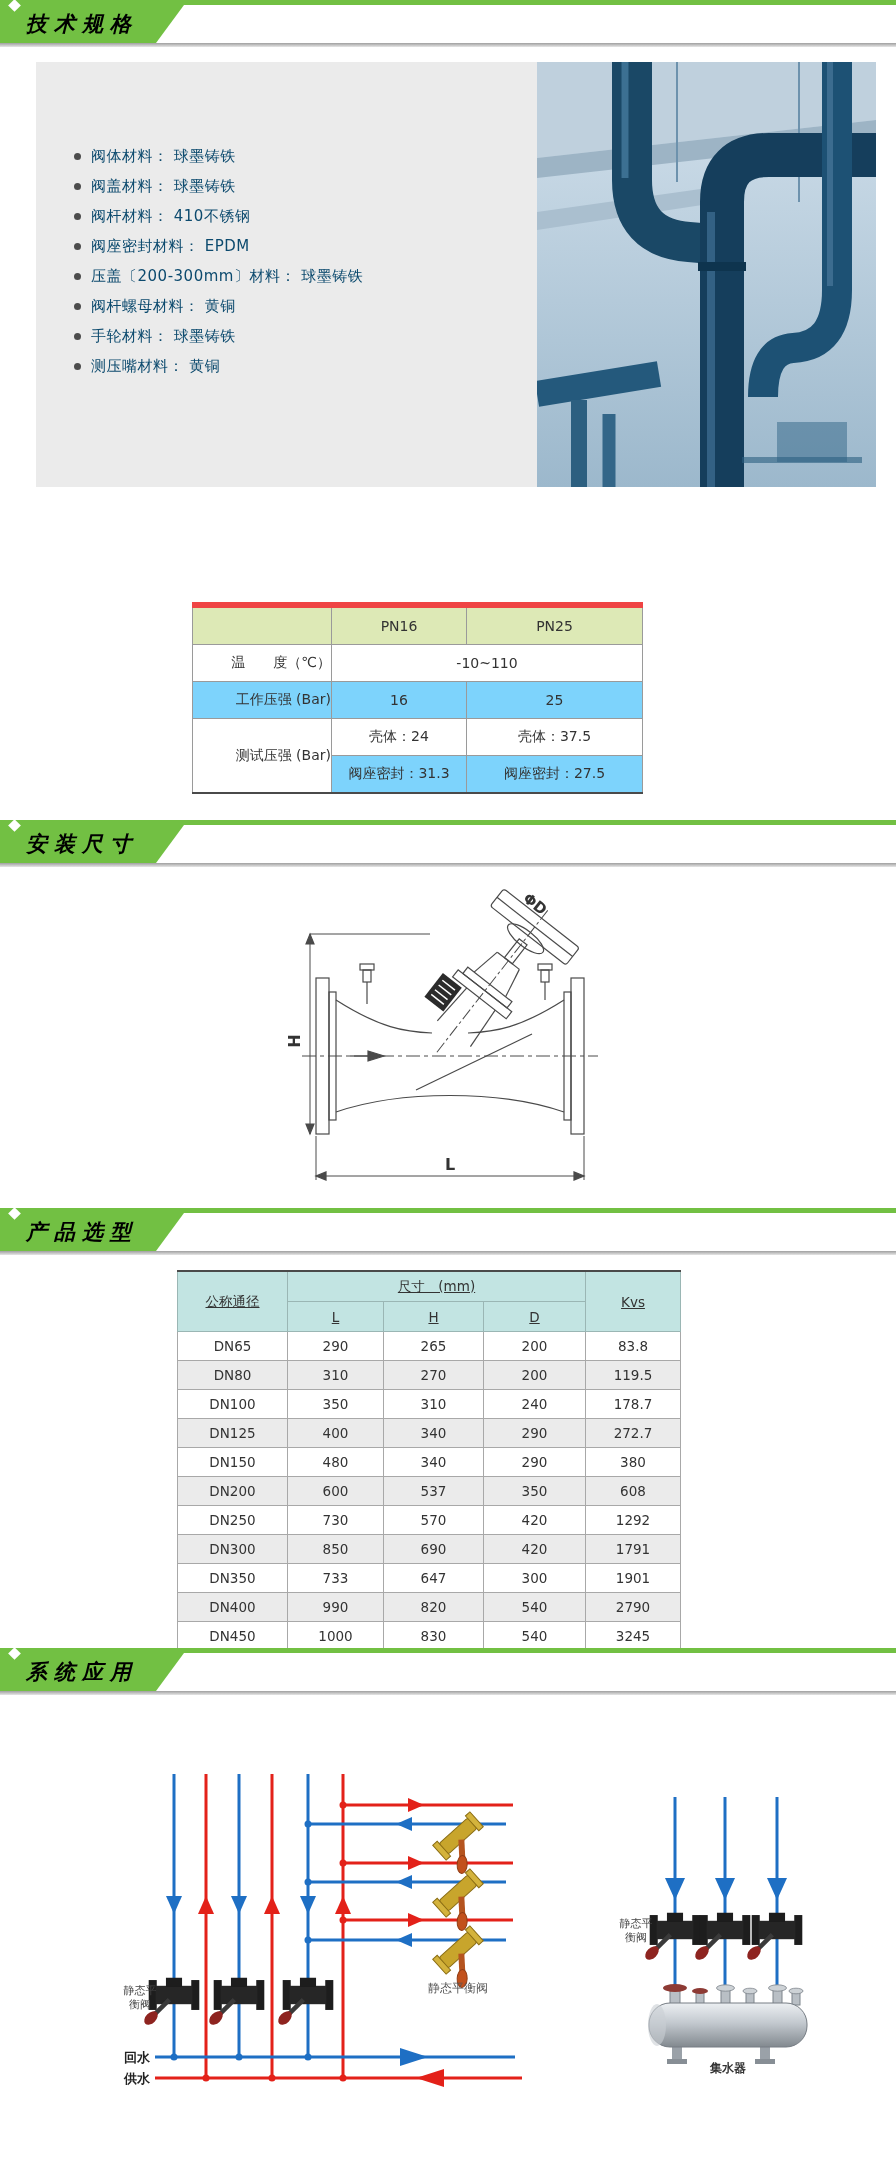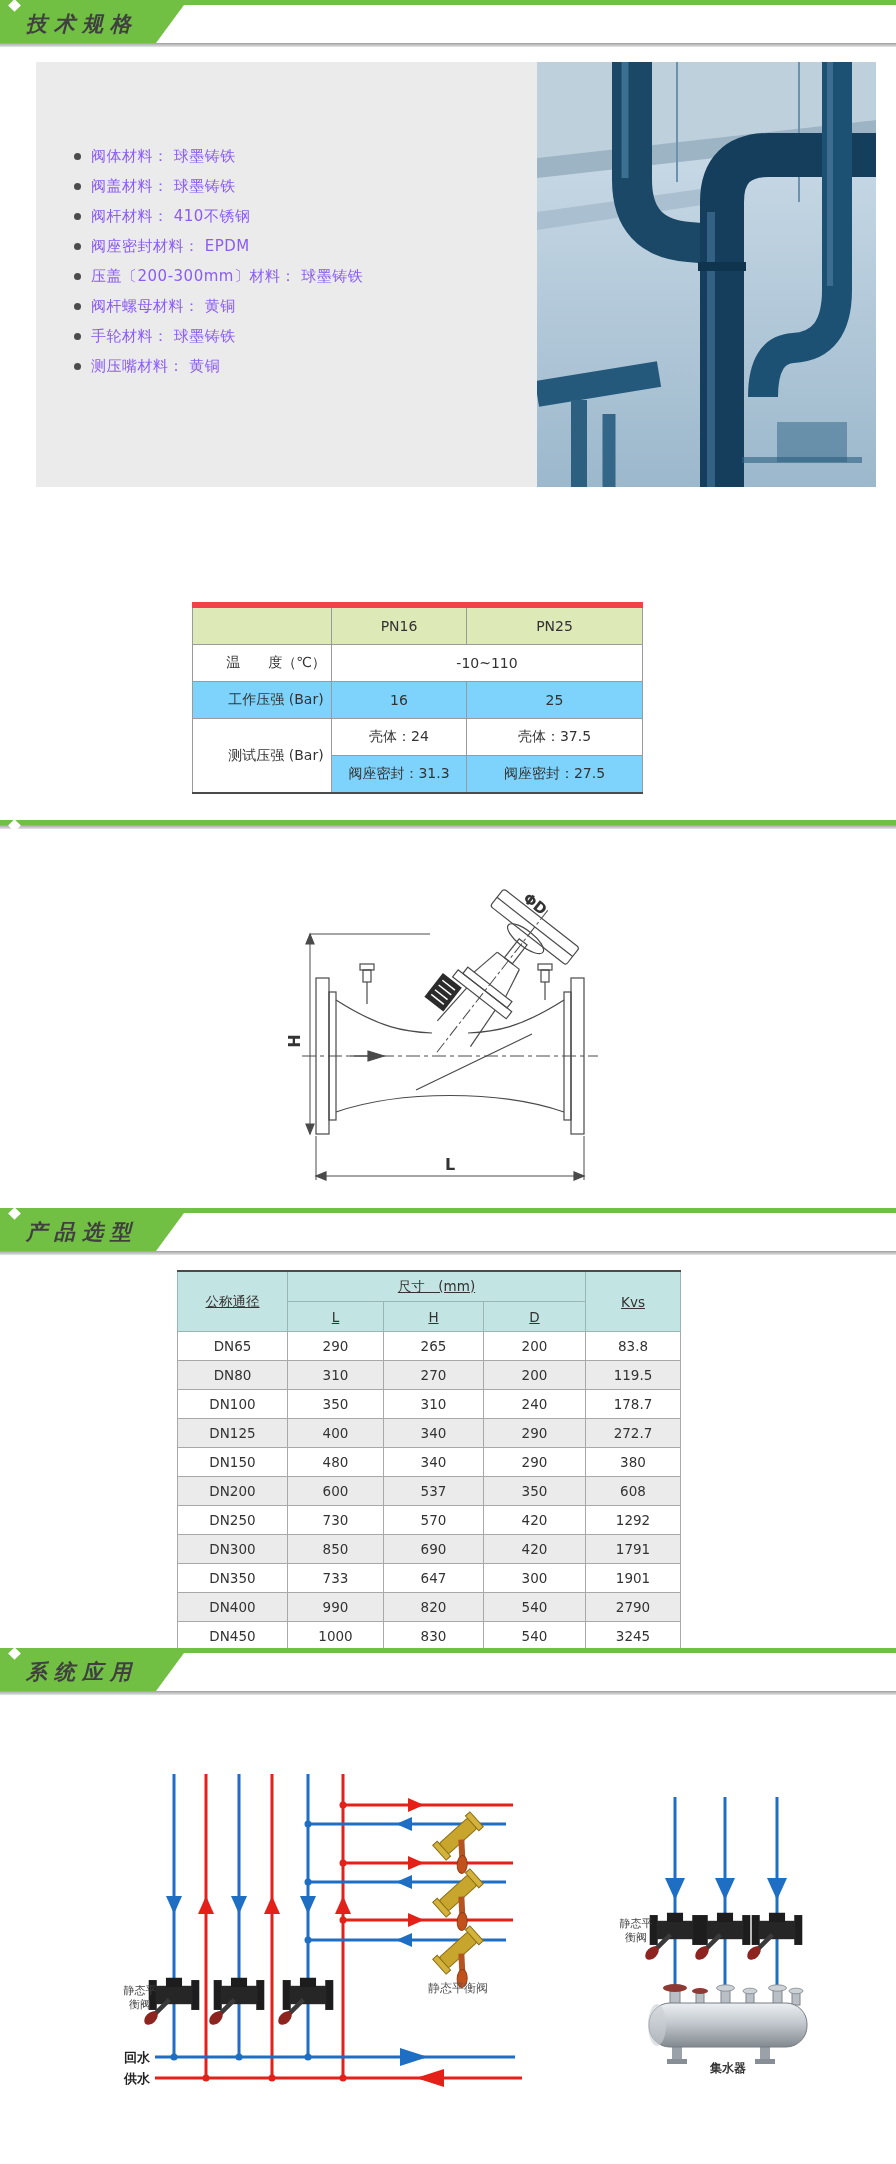--- a/index.html
+++ b/index.html
@@ -2,38 +2,38 @@
 <html><head>
 <meta charset="utf-8">
 <style>
   html,body{margin:0;padding:0;background:#fff;}
   .page{position:relative;width:896px;height:2164px;background:#fff;overflow:hidden;
         font-family:"DejaVu Sans","Liberation Sans",sans-serif;}
   
   .sec{position:absolute;left:0;width:896px;}
   .sec-topbar{height:5px;background:#72c043;}
   .sec-row{position:relative;height:38px;background:#fff;}
-  .sec-banner{position:absolute;left:0;top:0;height:38px;background:#72c043;color:#404040;
+  .sec-banner{position:absolute;left:0;top:0;height:38px;background:#72c043;color:#000000;
       display:flex;align-items:center;padding:0 46px 0 26px;
       clip-path:polygon(0 0,100% 0,calc(100% - 28px) 100%,0 100%);
       font-size:21px;font-weight:700;font-style:italic;letter-spacing:7px;white-space:nowrap;}
   .sec-shadow{height:4px;background:linear-gradient(#9f9f9f,#e6e6e6);}
   .sec-diamond{position:absolute;left:10px;top:1px;width:9px;height:9px;background:#fff;transform:rotate(45deg);}
   
   .specs-box{position:absolute;left:36px;top:62px;width:840px;height:425px;background:#ebebeb;}
   .bullets{position:absolute;left:38px;top:79px;}
   .bullet-row{display:flex;align-items:center;height:30px;}
   .bullet-dot{width:7px;height:7px;border-radius:50%;background:#4c4c4c;margin-right:10px;flex:none;}
-  .bullet-text{font-size:15px;color:#8b5cf6;letter-spacing:.5px;white-space:nowrap;}
+  .bullet-text{font-size:15px;color:#0c4a6e;letter-spacing:.5px;white-space:nowrap;}
   .photo{position:absolute;left:501px;top:0;width:339px;height:425px;overflow:hidden;}
   
   .p-table{position:absolute;left:192px;top:602px;border-collapse:collapse;table-layout:fixed;
       font-size:14px;color:#333;border-top:6px solid #ef4444;border-bottom:2px solid #4a4a4a;}
   .p-table td{border:1px solid #9a9a9a;height:36px;text-align:center;padding:0;background:#fff;}
-  .p-table td.lbl{text-align:center;padding-left:28px;}
+  .p-table td.lbl{text-align:right;padding-left:28px;}
   .p-table tr.ph td{background:#dde9b6;}
   .p-table tr.gray td{background:#7dd3fc;}
   .p-table td.stay-white{background:#fff;}
   
   .s-table{position:absolute;left:177px;top:1270px;border-collapse:collapse;table-layout:fixed;
       font-size:13.5px;color:#333;border-top:2px solid #4a4a4a;border-bottom:2px solid #4a4a4a;}
   .s-table th{background:#c2e4e2;font-weight:400;border:1px solid #9ab6b4;height:27px;text-align:center;text-decoration:underline;}
   .s-table td{border:1px solid #a8a8a8;height:26px;text-align:center;background:#fff;}
   .s-table tbody tr:nth-of-type(even) td{background:#ebebeb;}
   
@@ -160,20 +160,25 @@
     </tr>
     <tr class="gray">
       <td>阀座密封：31.3</td>
       <td>阀座密封：27.5</td>
     </tr>
   </tbody>
     </table>
 
   <div class="sec" style="top:820px">
     <div class="sec-topbar"></div>
+    <div class="sec-row">
+      <div class="sec-banner">
+        <span>安装尺寸</span>
+      </div>
+    </div>
     <div class="sec-shadow"></div>
     <div class="sec-diamond"></div>
   </div>
 
   <div class="drawing">
     <svg width="340" height="300" viewBox="0 0 340 300">
       <g stroke="#4a4a4a" stroke-width="1.2" fill="none">
         <line x1="22" y1="170" x2="318" y2="170" stroke-dasharray="14 4 4 4" stroke-width="1"></line>
 
         <rect x="36" y="92" width="13" height="156"></rect>

